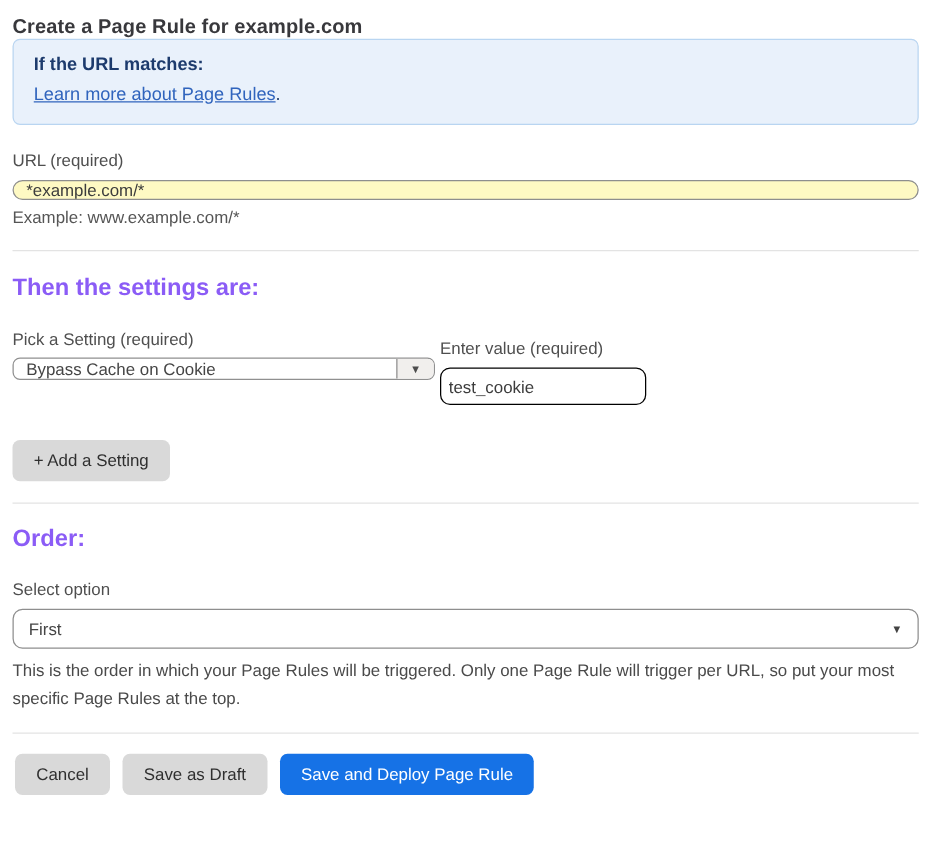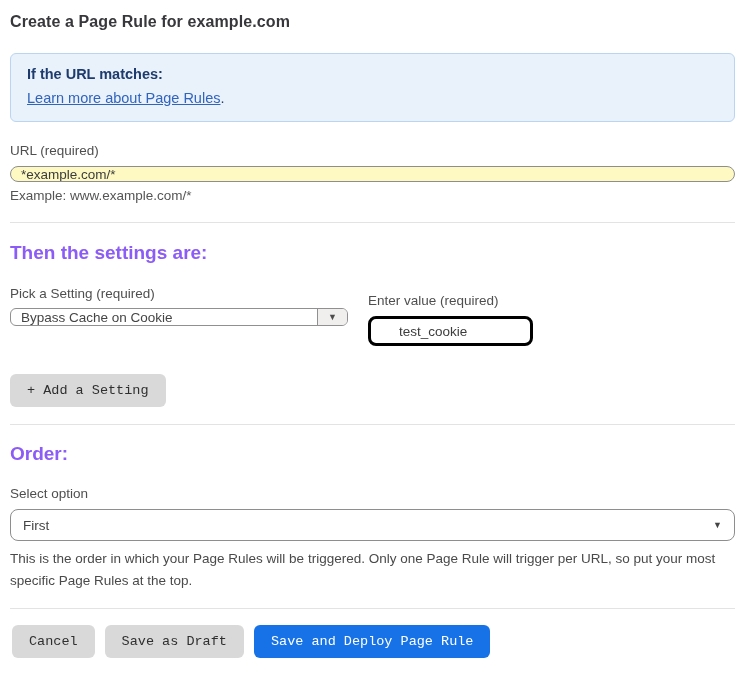--- a/index.html
+++ b/index.html
@@ -14,21 +14,20 @@
 
   .page-title {
     margin-top: 13px;
     font-size: 16px;
     font-weight: 700;
     color: #38383c;
     letter-spacing: 0.1px;
   }
 
   .info-box {
-    margin-top: 22px;
     background: #e9f1fb;
     border: 1px solid #b9d5f1;
     border-radius: 6px;
     padding: 9px 16px 11px;
     font-size: 14.5px;
     line-height: 23.5px;
     color: #24406e;
   }
   .info-box .info-heading {
     font-weight: 700;
@@ -77,21 +76,21 @@
     margin-top: 19px;
     font-size: 19px;
     font-weight: 700;
     color: #8b5cf6;
   }
 
   .settings-row {
     margin-top: 22px;
     display: flex;
     align-items: flex-start;
-    gap: 20px;
+    gap: 4px;
   }
   .settings-col-left { width: 338px; }
   .settings-col-right { margin-top: 7px; }
 
   .select-control {
     margin-top: 7px;
     height: 18px;
     display: flex;
     align-items: stretch;
     border: 1px solid #909090;
@@ -116,34 +115,34 @@
     background: #f1efed;
     border-left: 1px solid #909090;
     font-size: 9px;
     color: #4d4d4d;
   }
 
   .value-input {
     width: 165px;
     height: 30px;
     margin-top: 8px;
-    border: 3px solid #000000;
+    border: 1px solid #000000;
     border-radius: 8px;
-    padding: 0 28px;
+    padding: 0 6px;
     font-size: 13.5px;
     font-family: "Liberation Sans", "DejaVu Sans", sans-serif;
     color: #3c3c3c;
     outline: none;
   }
 
   .btn {
     border: none;
     border-radius: 6px;
     font-size: 13.5px;
-    font-family: Liberation Mono, monospace;
+    font-family: Liberation Sans, sans-serif;
     padding: 9px 17px;
     cursor: pointer;
   }
   .btn-gray { background: #d9d9d9; color: #2f2f2f; }
   .btn-blue { background: #1672e6; color: #ffffff; }
   .add-setting-btn { margin-top: 28px; }
 
   .order-select {
     margin-top: 8px;
     height: 32px;

